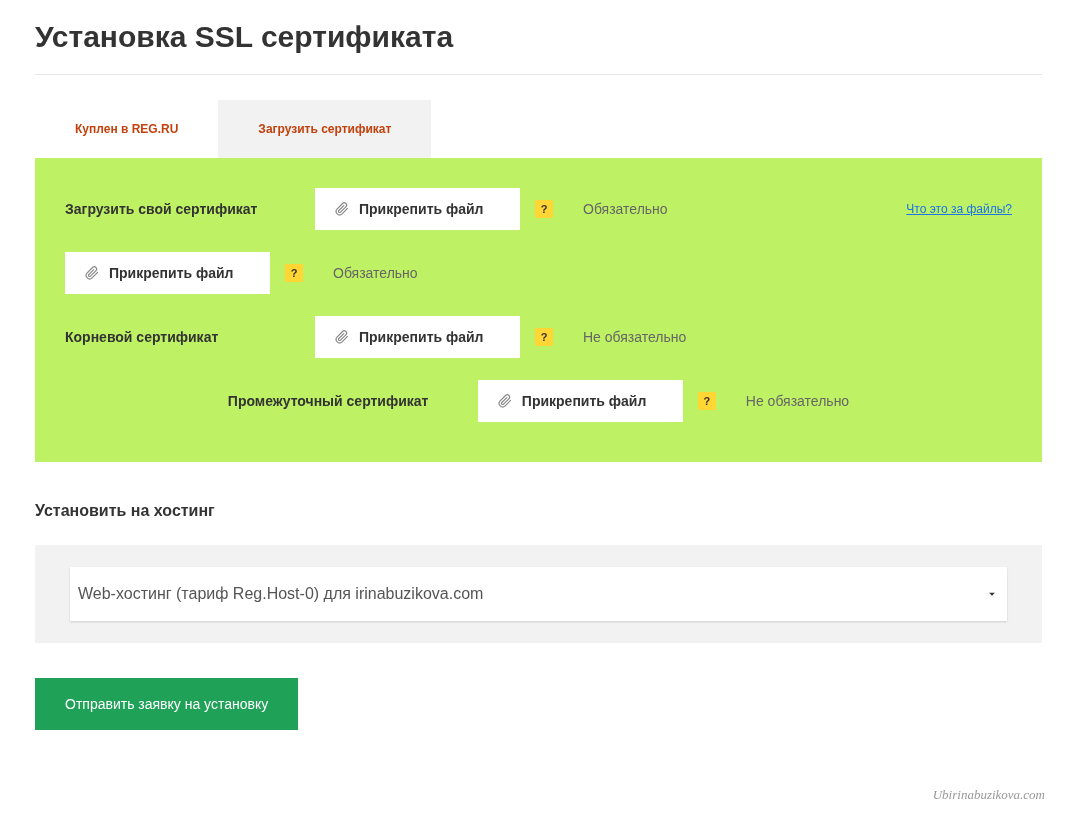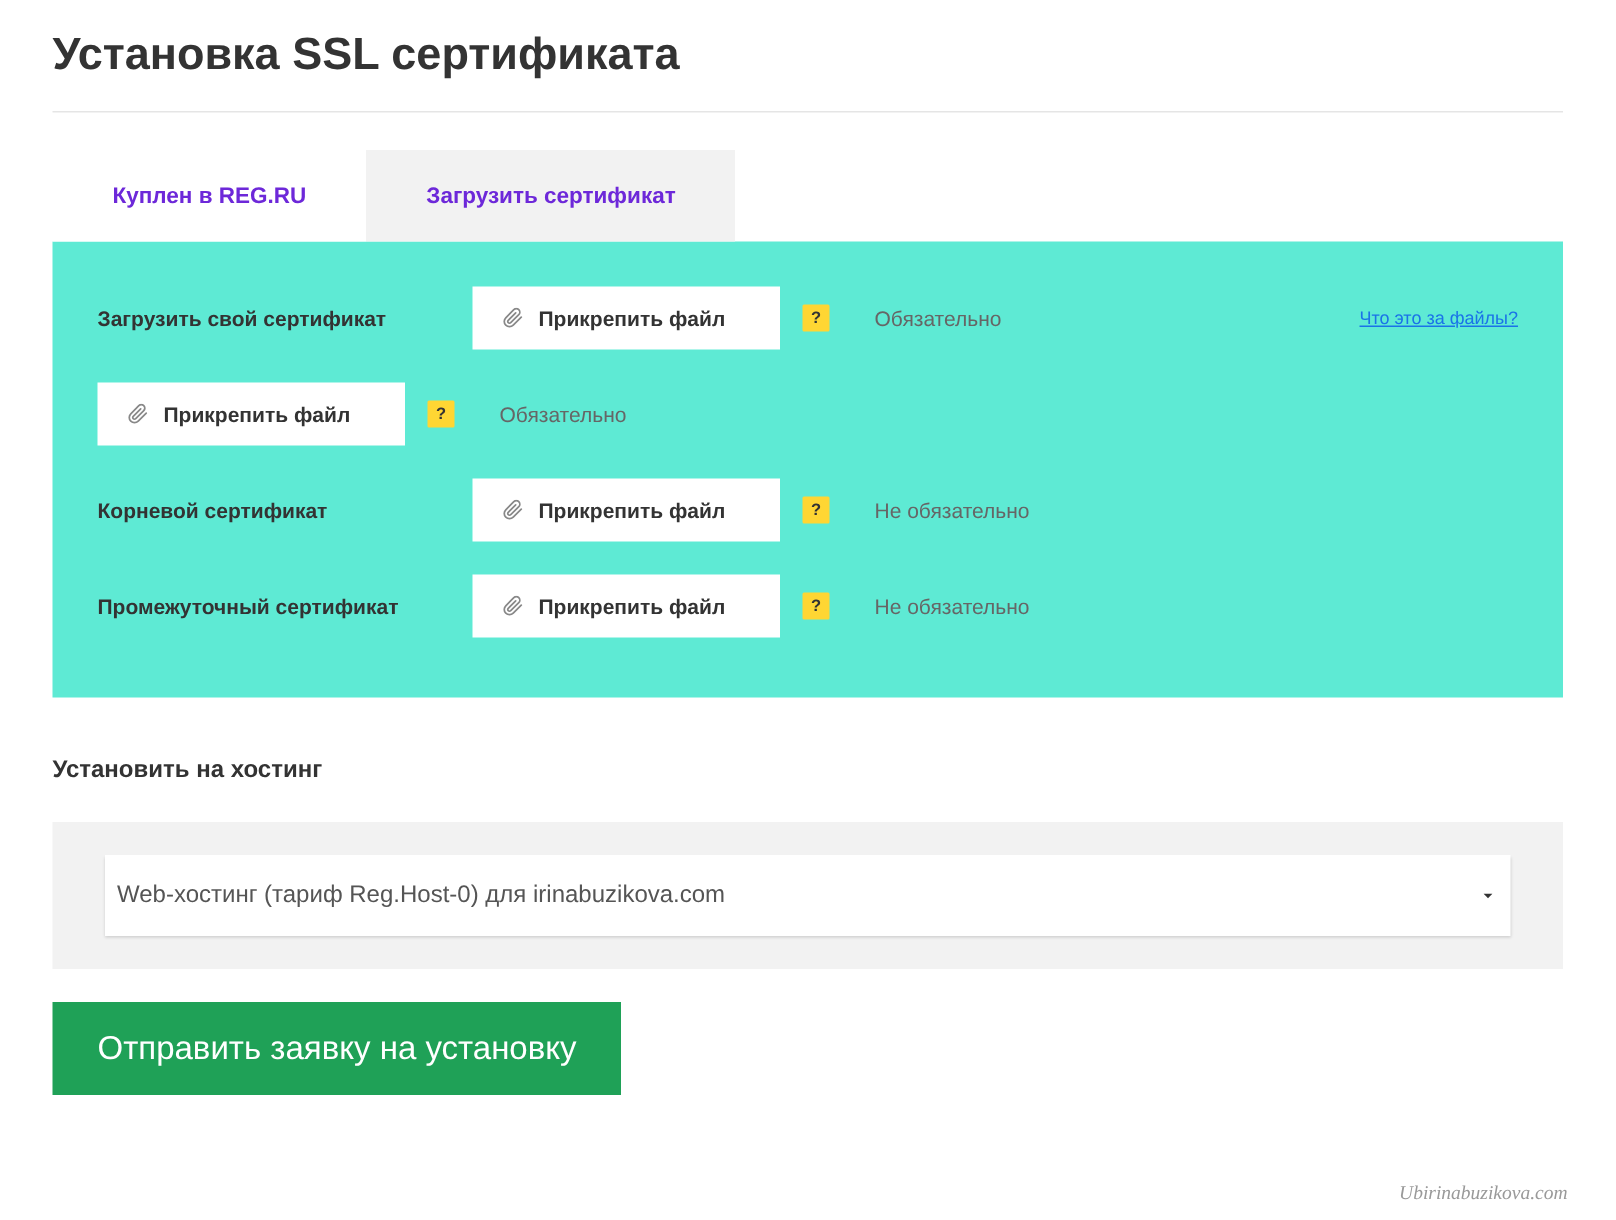--- a/index.html
+++ b/index.html
@@ -23,42 +23,43 @@
     hr.top-divider {
       border: none;
       border-top: 1px solid #e5e5e5;
       margin-bottom: 25px;
     }
     .tabs-row {
       display: flex;
     }
     .tab {
       padding: 22px 40px;
-      font-size: 15px;
-      font-weight: bold;
-      color: #6d28d9;
+      font-size: 12px;
+      font-weight: bold;
+      color: #c2410c;
       cursor: pointer;
     }
     .tab.inactive {
       background: #ffffff;
     }
     .tab.active {
       background: #f2f2f2;
     }
     .form-panel {
-      background: #5eead4;
+      background: #bef264;
       padding: 30px 30px 40px 30px;
     }
     .form-row {
       display: flex;
       align-items: center;
       margin-bottom: 22px;
     }
     .form-row:last-child {
       margin-bottom: 0;
+      justify-content: center;
     }
     .row-label {
       width: 250px;
       font-size: 14px;
       font-weight: bold;
       color: #333;
     }
     .attach-button {
       background: #ffffff;
       border: none;
@@ -130,23 +131,23 @@
     }
     .chevron-icon {
       width: 14px;
       height: 14px;
     }
     .submit-button {
       background: #1fa157;
       color: #ffffff;
       border: none;
       padding: 18px 30px;
-      font-size: 22px;
-      cursor: pointer;
-      margin-top: 22px;
+      font-size: 14px;
+      cursor: pointer;
+      margin-top: 35px;
     }
     .watermark {
       position: fixed;
       bottom: 10px;
       right: 32px;
       font-size: 13px;
       color: #999;
       font-style: italic;
       font-family: Georgia, serif;
     }

